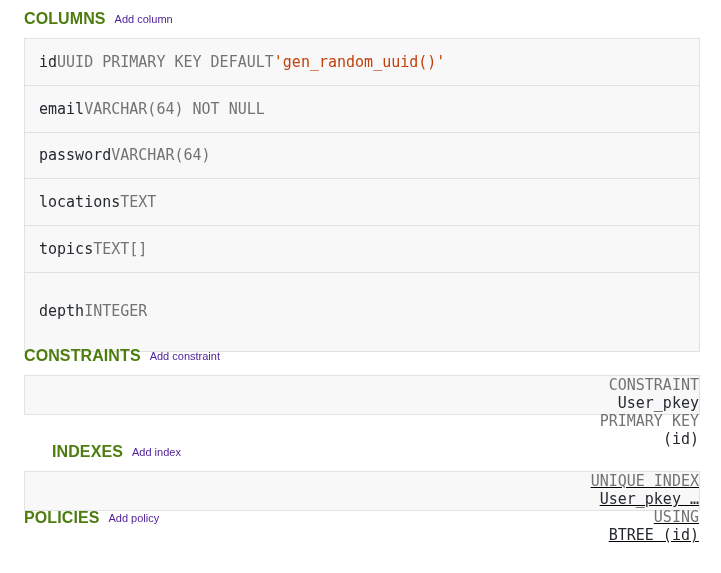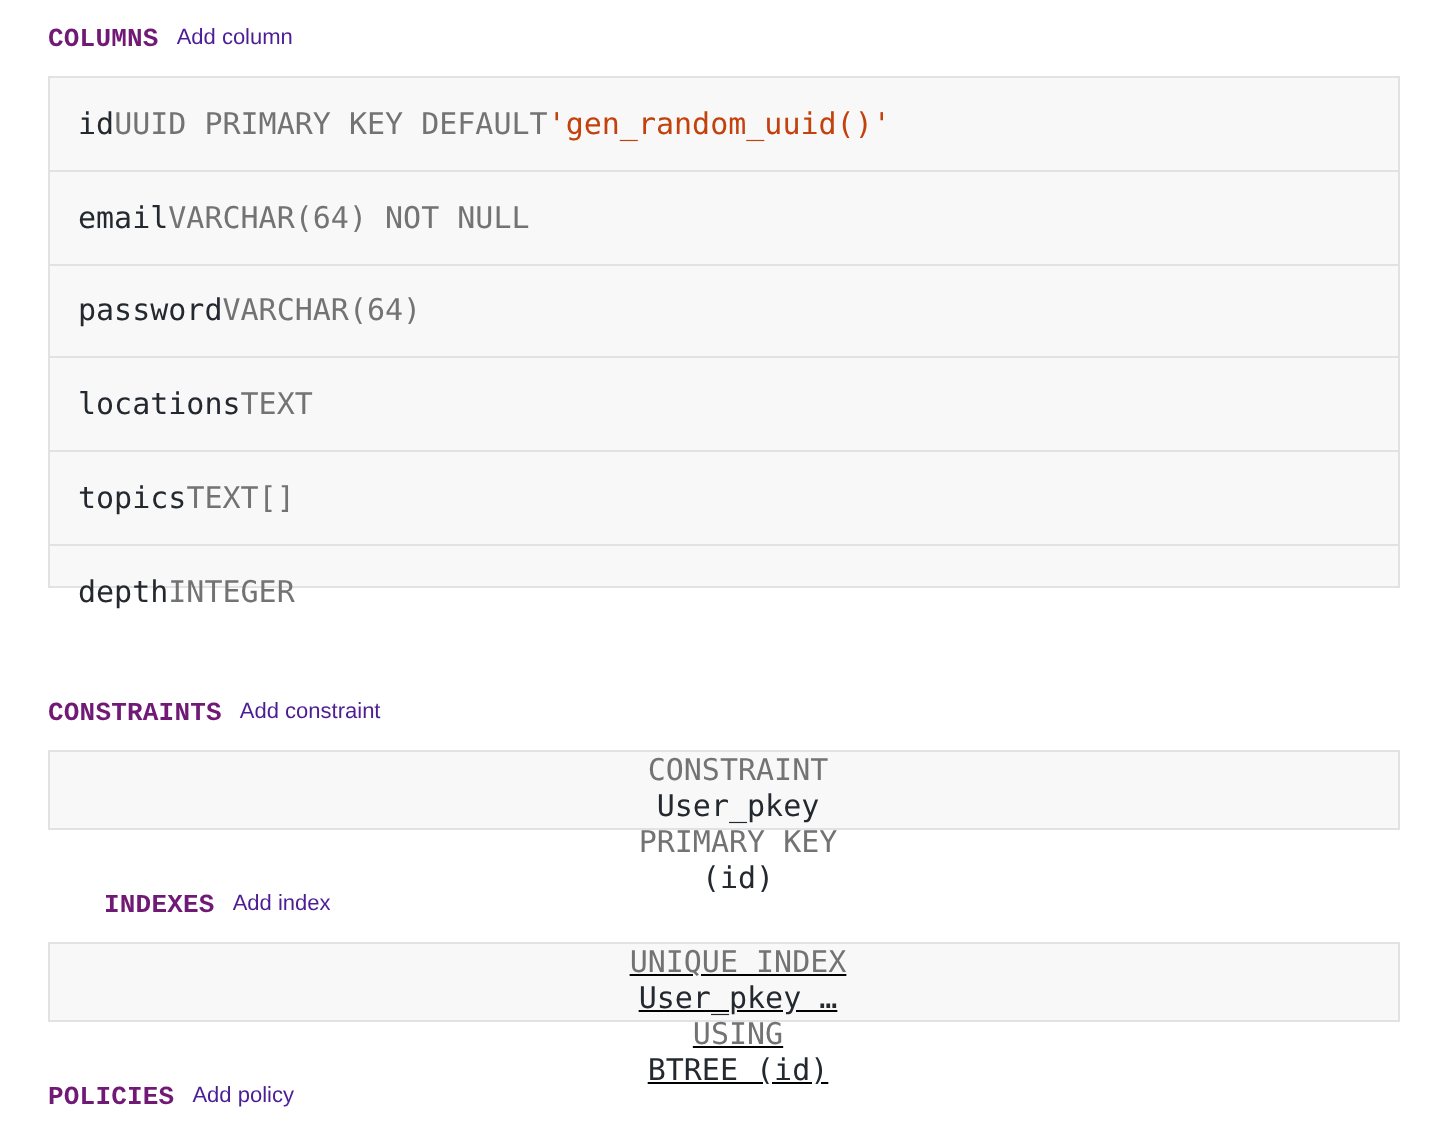--- a/index.html
+++ b/index.html
@@ -1,35 +1,35 @@
 <!DOCTYPE html>
 <html><head>
 <meta charset="utf-8">
 <style>
   html, body { margin: 0; padding: 0; background: #ffffff; }
   body { width: 721px; height: 573px; position: relative; overflow: hidden; font-family: "Liberation Sans", sans-serif; }
   .section-head { position: absolute; left: 24px; height: 20px; display: flex; align-items: center; }
-  .section-title { font-size: 13px; font-weight: bold; color: #701a75; letter-spacing: 0.1px; font-family: Liberation Mono, monospace; }
+  .section-title { font-size: 16px; font-weight: bold; color: #4d7c0f; letter-spacing: 0.1px; }
   .section-link { font-size: 11px; color: #4c1d95; margin-left: 9px; cursor: pointer; }
   .box { position: absolute; left: 24px; width: 676px; background: #f8f8f8; border: 1px solid #e2e2e2; box-sizing: border-box; }
   .row { height: 46.8px; display: flex; align-items: center; padding-left: 14px; border-bottom: 1px solid #e2e2e2; box-sizing: border-box; font-family: "DejaVu Sans Mono", monospace; font-size: 15px; color: #24292f; white-space: pre; }
-  .row:last-child { border-bottom: none; }
+  .row:last-child { border-bottom: none; align-items: flex-end; }
   .single { height: 100%; border-bottom: none; flex-direction: column; }
   .kw { color: #737373; }
   .str { color: #c2410c; }
   .plain { color: #24292f; }
 </style>
 </head>
 <body>
 
 <div class="section-head" style="top:9px;">
   <span class="section-title">COLUMNS</span>
   <span class="section-link">Add column</span>
 </div>
-<div class="box" style="top:38px; height:256px;">
+<div class="box" style="top:38px; height:314px;">
   <div class="row"><span class="plain">id</span> <span class="kw">UUID PRIMARY KEY DEFAULT</span> <span class="str">'gen_random_uuid()'</span></div>
   <div class="row"><span class="plain">email</span> <span class="kw">VARCHAR(64) NOT NULL</span></div>
   <div class="row"><span class="plain">password</span> <span class="kw">VARCHAR(64)</span></div>
   <div class="row"><span class="plain">locations</span> <span class="kw">TEXT</span></div>
   <div class="row"><span class="plain">topics</span> <span class="kw">TEXT[]</span></div>
   <div class="row"><span class="plain">depth</span> <span class="kw">INTEGER</span></div>
 </div>
 
 <div class="section-head" style="top:346px;justify-content:flex-end;">
   <span class="section-title">CONSTRAINTS</span>
@@ -40,16 +40,16 @@
 </div>
 
 <div class="section-head" style="top:442px;margin-left:28px;">
   <span class="section-title">INDEXES</span>
   <span class="section-link">Add index</span>
 </div>
 <div class="box" style="top:471px; height:40px;text-decoration:underline;">
   <div class="row single"><span class="kw">UNIQUE INDEX</span> <span class="plain">User_pkey …</span> <span class="kw">USING</span> <span class="plain">BTREE (id)</span></div>
 </div>
 
-<div class="section-head" style="top:538px;">
+<div class="section-head" style="top:508px;">
   <span class="section-title">POLICIES</span>
   <span class="section-link">Add policy</span>
 </div>
 
 </body></html>

